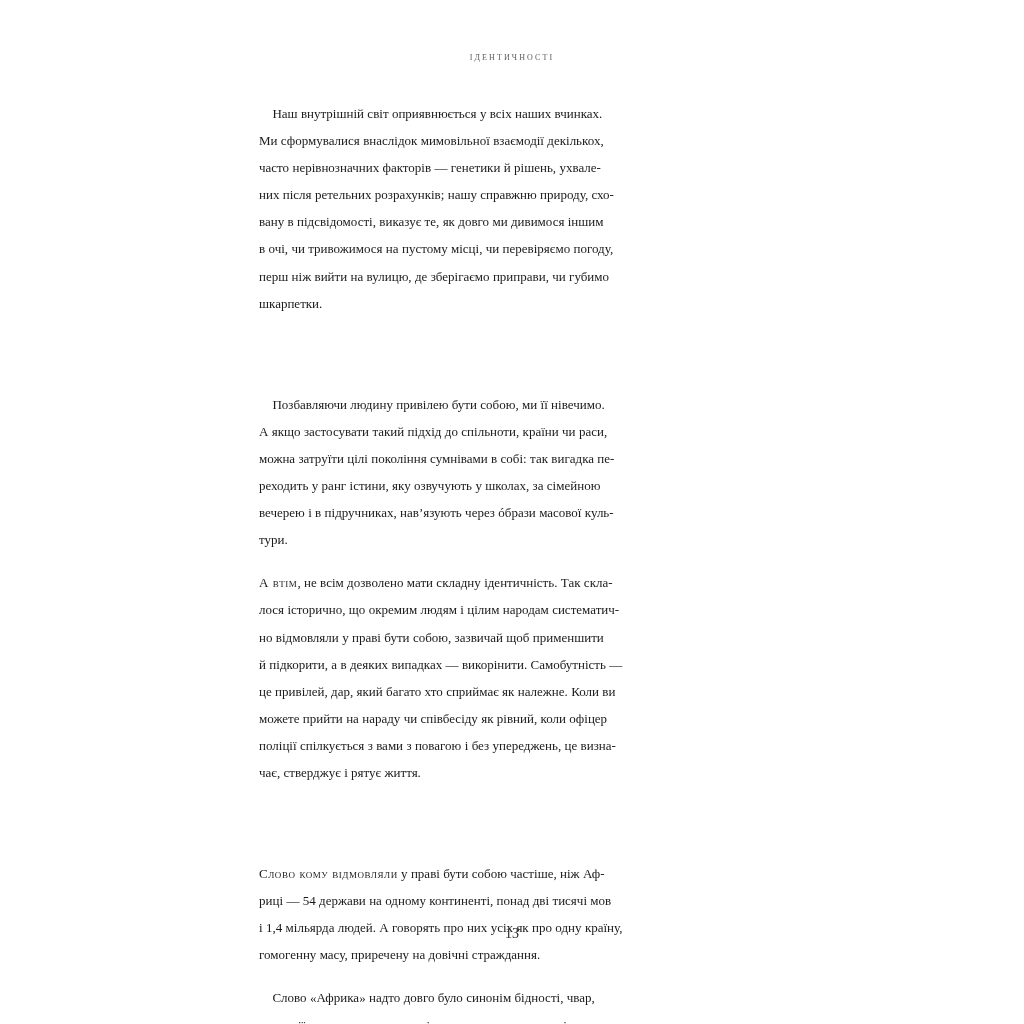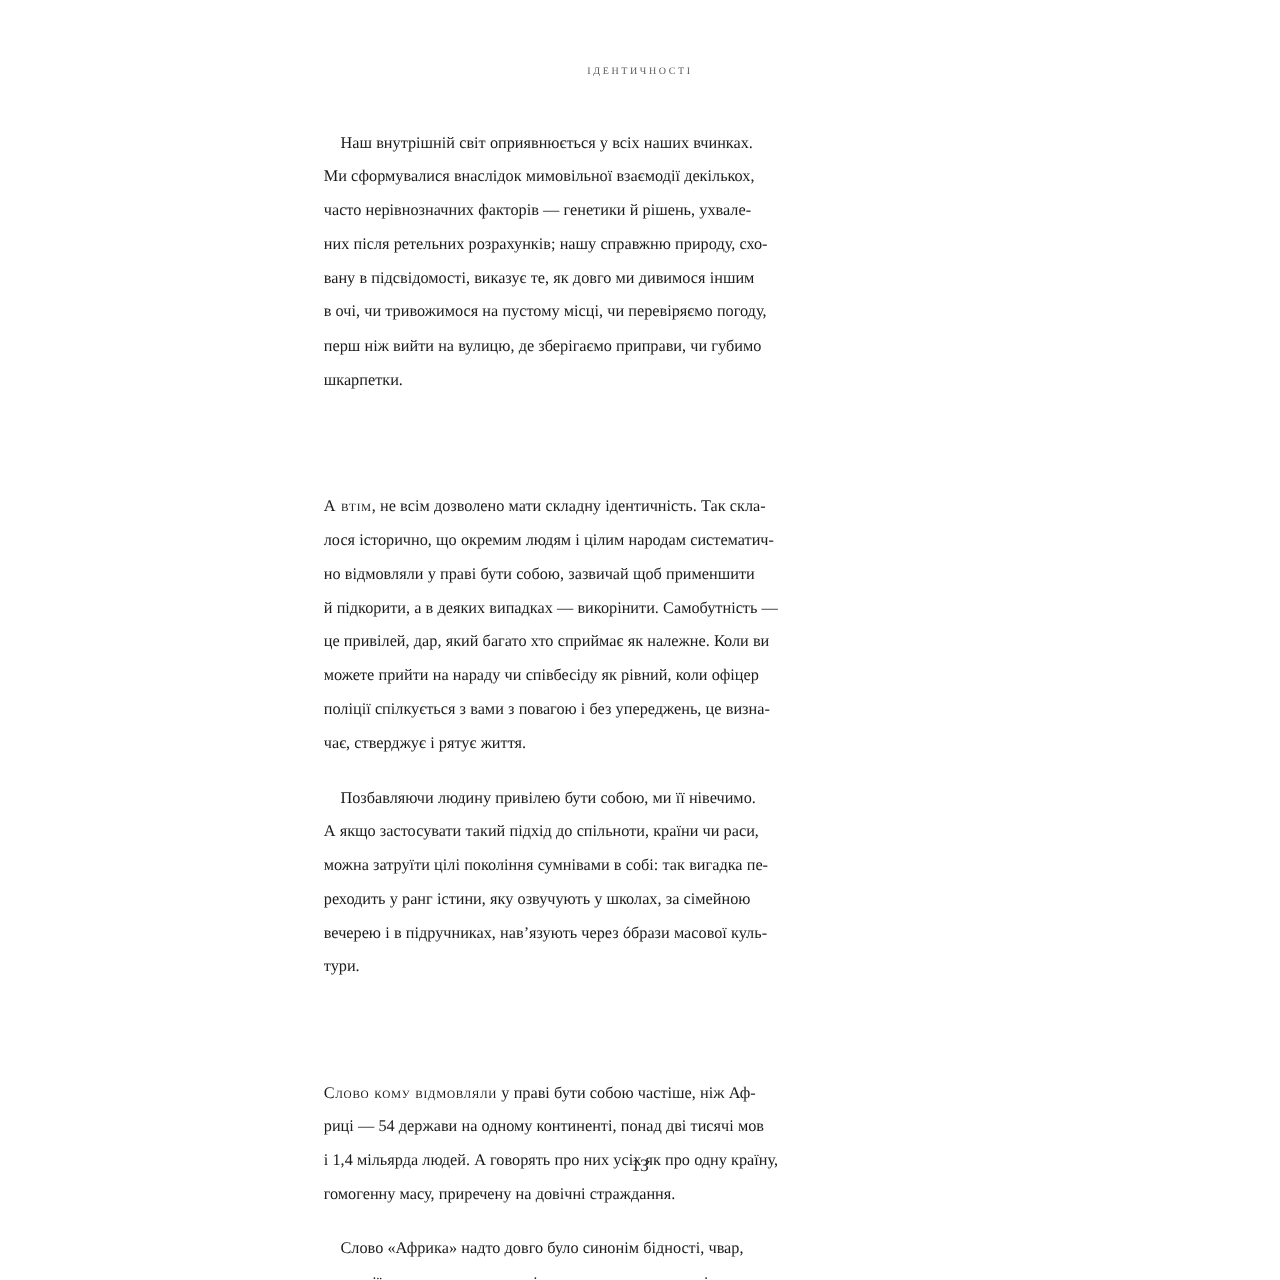--- a/index.html
+++ b/index.html
@@ -97,34 +97,34 @@
 них після ретельних розрахунків; нашу справжню природу, схо-
 вану в підсвідомості, виказує те, як довго ми дивимося іншим
 в очі, чи тривожимося на пустому місці, чи перевіряємо погоду,
 перш ніж вийти на вулицю, де зберігаємо приправи, чи губимо
 шкарпетки.</span></p>
     </div>
 
     <div class="section-gap"></div>
 
     <div>
+      <p class="para"><span>    Позбавляючи людину привілею бути собою, ми її нівечимо.
+А якщо застосувати такий підхід до спільноти, країни чи раси,
+можна затруїти цілі покоління сумнівами в собі: так вигадка пе-
+реходить у ранг істини, яку озвучують у школах, за сімейною
+вечерею і в підручниках, нав’язують через óбрази масової куль-
+тури.</span></p>
       <p class="para"><span class="smallcaps">А втім</span><span>, не всім дозволено мати складну ідентичність. Так скла-
 лося історично, що окремим людям і цілим народам систематич-
 но відмовляли у праві бути собою, зазвичай щоб применшити
 й підкорити, а в деяких випадках — викорінити. Самобутність —
 це привілей, дар, який багато хто сприймає як належне. Коли ви
 можете прийти на нараду чи співбесіду як рівний, коли офіцер
 поліції спілкується з вами з повагою і без упереджень, це визна-
 чає, стверджує і рятує життя.</span></p>
-      <p class="para"><span>    Позбавляючи людину привілею бути собою, ми її нівечимо.
-А якщо застосувати такий підхід до спільноти, країни чи раси,
-можна затруїти цілі покоління сумнівами в собі: так вигадка пе-
-реходить у ранг істини, яку озвучують у школах, за сімейною
-вечерею і в підручниках, нав’язують через óбрази масової куль-
-тури.</span></p>
     </div>
 
     <div class="section-gap"></div>
 
     <div>
       <p class="para"><span class="smallcaps">Слово кому відмовляли</span><span> у праві бути собою частіше, ніж Аф-
 риці — 54 держави на одному континенті, понад дві тисячі мов
 і 1,4 мільярда людей. А говорять про них усіх як про одну країну,
 гомогенну масу, приречену на довічні страждання.</span></p>
       <p class="para"><span>    Слово «Африка» надто довго було синонім бідності, чвар,

